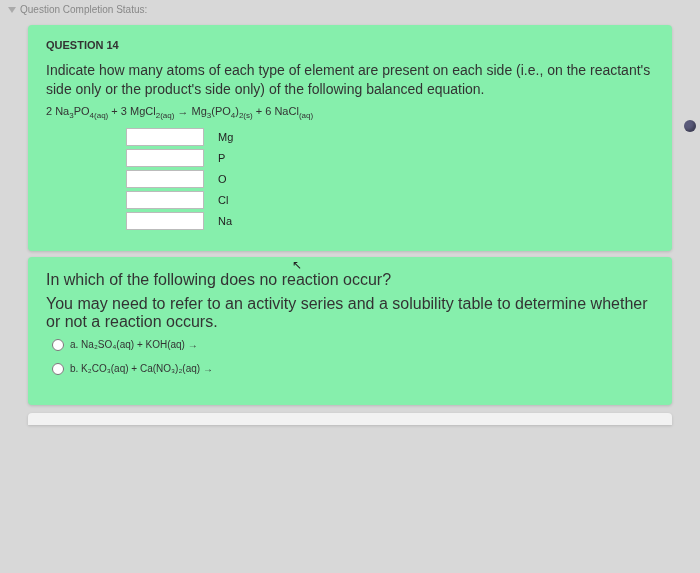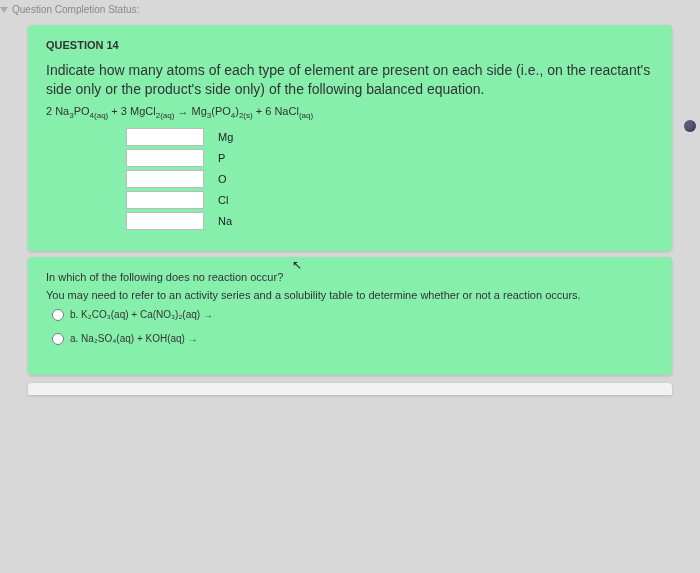--- a/index.html
+++ b/index.html
@@ -7,21 +7,21 @@
     width: 700px;
     height: 573px;
     background: #d8d8d8;
     font-family: Arial, Helvetica, sans-serif;
     font-size: 11px;
     color: #333;
     overflow: hidden;
     position: relative;
   }
   .status-bar {
-    padding: 4px 0;
+    padding: 4px 8px;
     font-size: 10px;
     color: #888;
     display: flex;
     align-items: center;
     gap: 4px;
   }
   .status-icon {
     display: inline-block;
     width: 0; height: 0;
     border-left: 4px solid transparent;
@@ -89,21 +89,21 @@
   .choice input[type=radio] {
     width: 12px;
     height: 12px;
   }
   .choice label {
     font-size: 10px;
     color: #333;
     white-space: nowrap;
   }
   .subtxt {
-    font-size: 11px;
+    font-size: 16px;
     color: #333;
     margin-bottom: 6px;
   }
   .bottom-cut {
     background: #f2f2f2;
     margin: 8px 28px 0 28px;
     border-radius: 4px 4px 0 0;
     padding: 10px 18px 2px 18px;
     box-shadow: 0 1px 3px rgba(0,0,0,0.15);
     font-weight: bold;
@@ -172,25 +172,25 @@
   </div>
 </div>
 
 <div class="card">
   <div class="subtxt">In which of the following does no reaction occur?</div>
   <div class="subtxt">You may need to refer to an activity series and a solubility table to determine whether or not a reaction occurs.</div>
 
   <div class="choices">
     <div class="choice">
       <input type="radio" name="q15" style="">
-      <label>b. K₂CO₃(aq) + Ca(NO₃)₂(aq) →</label>
+      <label>a. Na₂SO₄(aq) + KOH(aq) →</label>
     </div>
     <div class="choice">
       <input type="radio" name="q15" style="">
-      <label>a. Na₂SO₄(aq) + KOH(aq) →</label>
+      <label>b. K₂CO₃(aq) + Ca(NO₃)₂(aq) →</label>
     </div>
   </div>
 </div>
 
 <div class="bottom-cut">
   <span></span>
 </div>
 
 <div class="cursor">↖</div>
 <div class="dot"></div>

